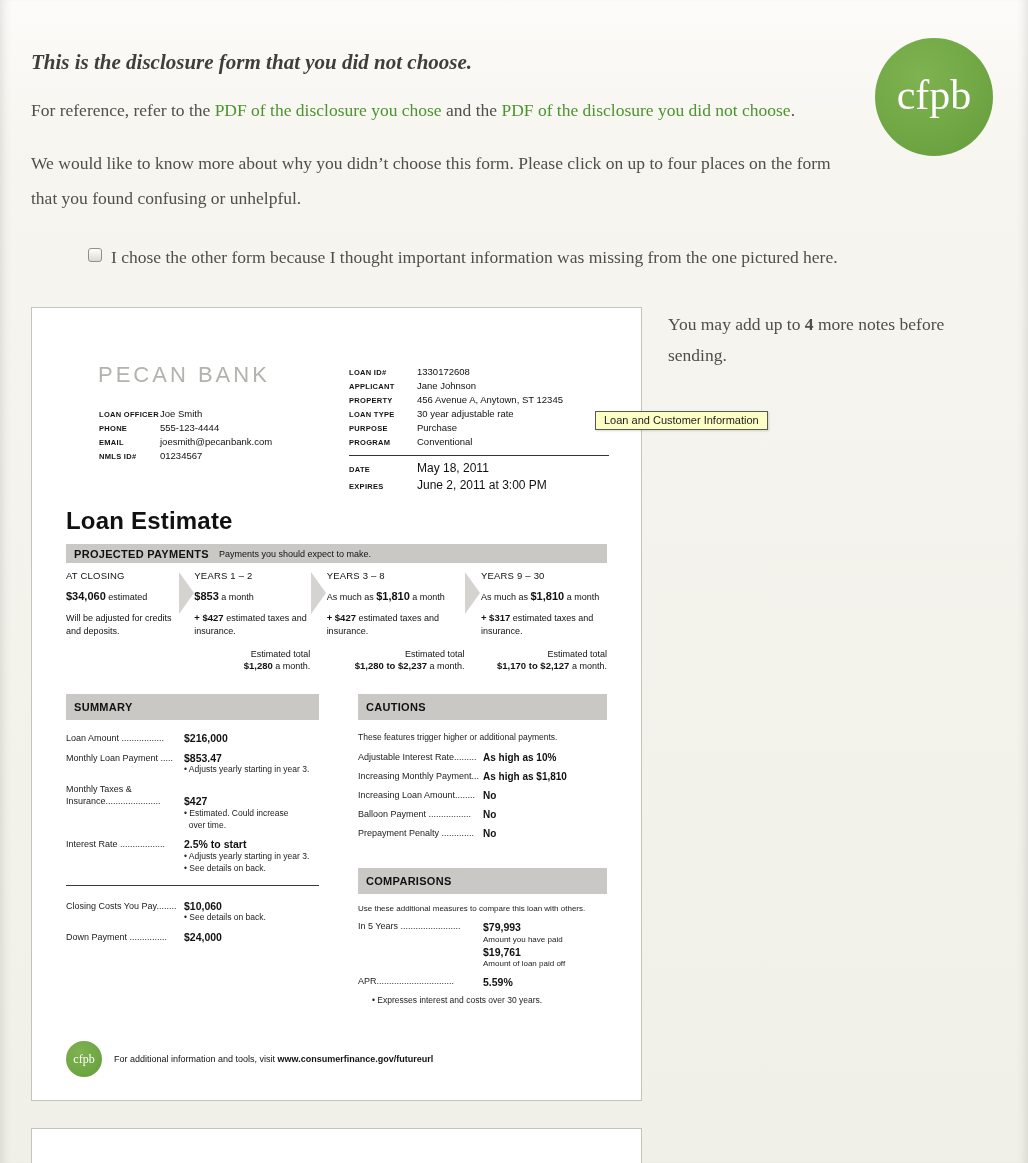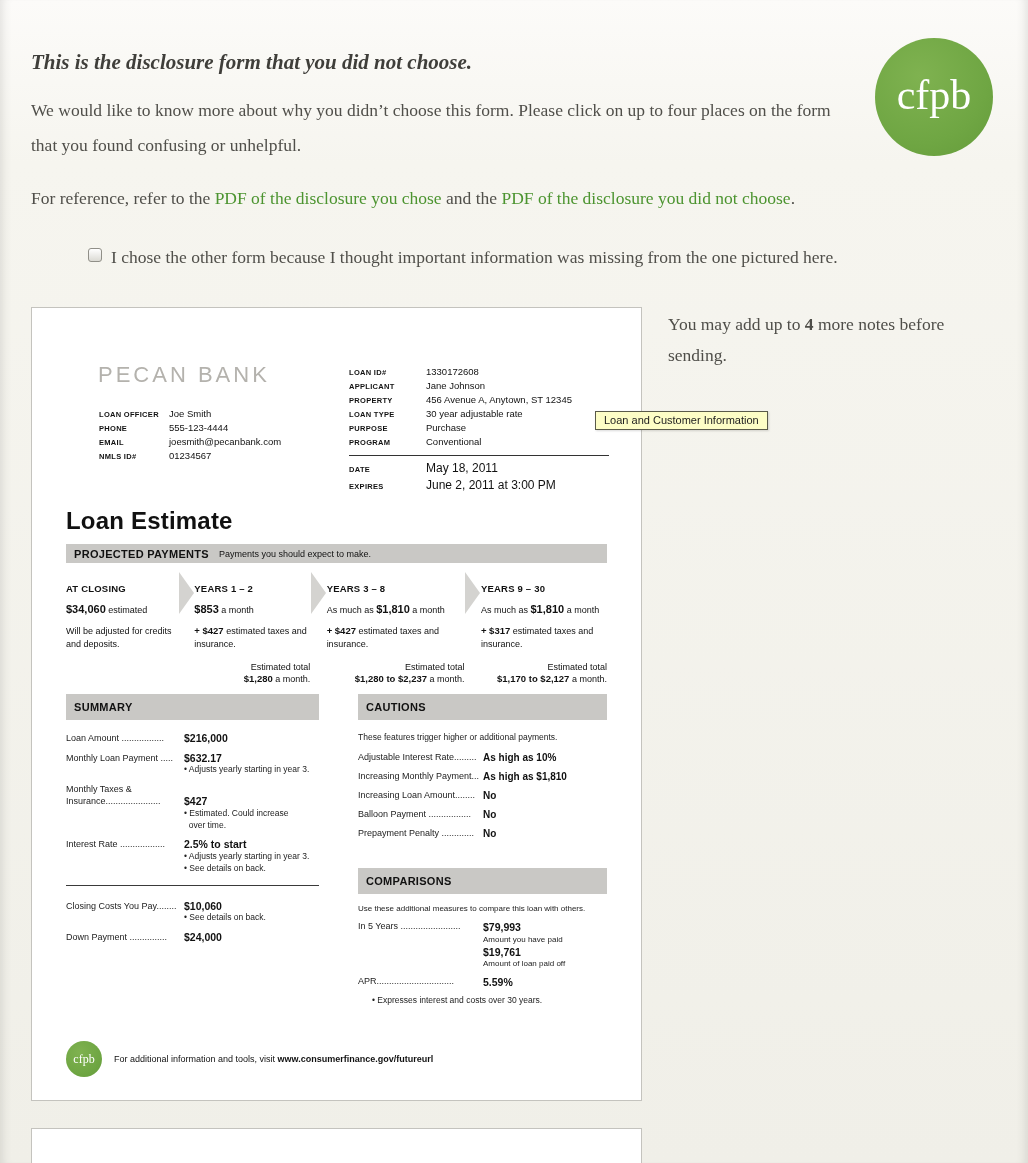--- a/index.html
+++ b/index.html
@@ -32,39 +32,39 @@
     font-family:"Liberation Sans", sans-serif; color:#111; cursor:pointer; }
   .side-note { width:288px; margin-left:26px; padding-top:2px; font-size:17.5px; color:#4f4e49; line-height:1.75; }
 
   .tooltip { position:absolute; left:564px; top:104px; z-index:6; white-space:nowrap;
     background:#fdfdc6; border:1px solid #5a5a4a; padding:2px 8px 3px 8px; font-family:"Liberation Sans", sans-serif;
     font-size:11px; color:#1d1d1d; box-shadow:1px 1px 2px rgba(0,0,0,.15); }
 
   
   .bank-name { position:absolute; left:66px; top:54px; font-size:22px; letter-spacing:3px; color:#b4b2ad; }
   .officer-block { position:absolute; left:67px; top:100px; }
-  .info-row { display:flex; align-items:baseline; height:14px;gap:9px; }
+  .info-row { display:flex; align-items:baseline; height:14px; }
   .info-lbl { width:61px; flex:none; font-size:7.5px; font-weight:bold; letter-spacing:.3px; }
   .info-val { font-size:9.5px; }
   .loan-block { position:absolute; left:317px; top:58px; width:260px; }
   .loan-block .info-lbl { width:68px; }
   .loan-divider { border-top:1px solid #333; margin:5px 0 5px 0; }
   .date-row { height:17px; }
   .date-row .info-val { font-size:12px; }
 
   .doc-title { position:absolute; left:34px; top:199px; font-size:24px; font-weight:bold; letter-spacing:.2px; }
 
   
   .proj-bar { position:absolute; left:34px; top:236px; width:541px; height:19px; background:#c9c8c5;
     display:flex; align-items:center; padding-left:8px; }
   .proj-bar .bar-title { font-size:11px; font-weight:bold; letter-spacing:.3px; }
   .proj-bar .bar-sub { font-size:9px; margin-left:10px; }
   .payments { position:absolute; left:34px; top:262px; width:541px; display:flex; justify-content:space-between; }
   .pay-col { flex:none; }
-  .pay-title { font-size:9.5px; font-weight:bold; letter-spacing:.2px; margin-bottom:8px;margin-top:13px; }
+  .pay-title { font-size:9.5px; font-weight:normal; letter-spacing:.2px; margin-bottom:8px; }
   .pay-amount { font-size:9px; line-height:1.35; }
   .pay-amount b { font-size:11px; }
   .pay-taxes { font-size:9px; line-height:1.35; margin-top:8px; }
   .pay-taxes b { font-size:9.5px; }
   .pay-total { font-size:9px; line-height:1.35; margin-top:11px;text-align:right; }
   .pay-total b { font-size:9.5px; }
   .pay-total div:empty { display:none; }
   .pay-arrow { width:0; height:0; border-top:21px solid transparent; border-bottom:21px solid transparent;
     border-left:15px solid #d4d3d0; margin-top:2px; flex:none; }
 
@@ -109,23 +109,23 @@
 
 <div class="canvas">
 
 
   <div class="cfpb-logo">
     <span>cfpb</span>
   </div>
 
   <div class="subtitle">This is the disclosure form that you did not choose.</div>
 
+  <p class="para"><span>For reference, refer to the </span><a>PDF of the disclosure you chose</a><span> and the </span><a>PDF of the disclosure you did not choose</a><span>.</span></p>
+
   <p class="para">We would like to know more about why you didn’t choose this form. Please click on up to four places on the form that you found confusing or unhelpful.</p>
-
-  <p class="para"><span>For reference, refer to the </span><a>PDF of the disclosure you chose</a><span> and the </span><a>PDF of the disclosure you did not choose</a><span>.</span></p>
 
   <div class="checkbox-row">
     <span class="checkbox"></span>
     <p class="para">I chose the other form because I thought important information was missing from the one pictured here.</p>
   </div>
 
   <div class="main-row">
 
     <div class="doc">
 
@@ -248,21 +248,21 @@
         <div class="summary-rows group1">
           <div class="sum-row">
             <span class="sum-label">Loan Amount .................</span>
             <span class="sum-val-wrap">
                 <b class="sum-val">$216,000</b>
               </span>
           </div>
           <div class="sum-row">
             <span class="sum-label">Monthly Loan Payment .....</span>
             <span class="sum-val-wrap">
-                <b class="sum-val">$632.17</b>
+                <b class="sum-val">$853.47</b>
                 <span class="sum-note">• Adjusts yearly starting in year 3.</span>
               </span>
           </div>
           <div class="sum-row">
             <span class="sum-label">Monthly Taxes &amp;
 Insurance......................</span>
             <span class="sum-val-wrap">
                 <b class="sum-val">$427</b>
                 <span class="sum-note">• Estimated. Could increase
 &nbsp;&nbsp;over time.</span>

